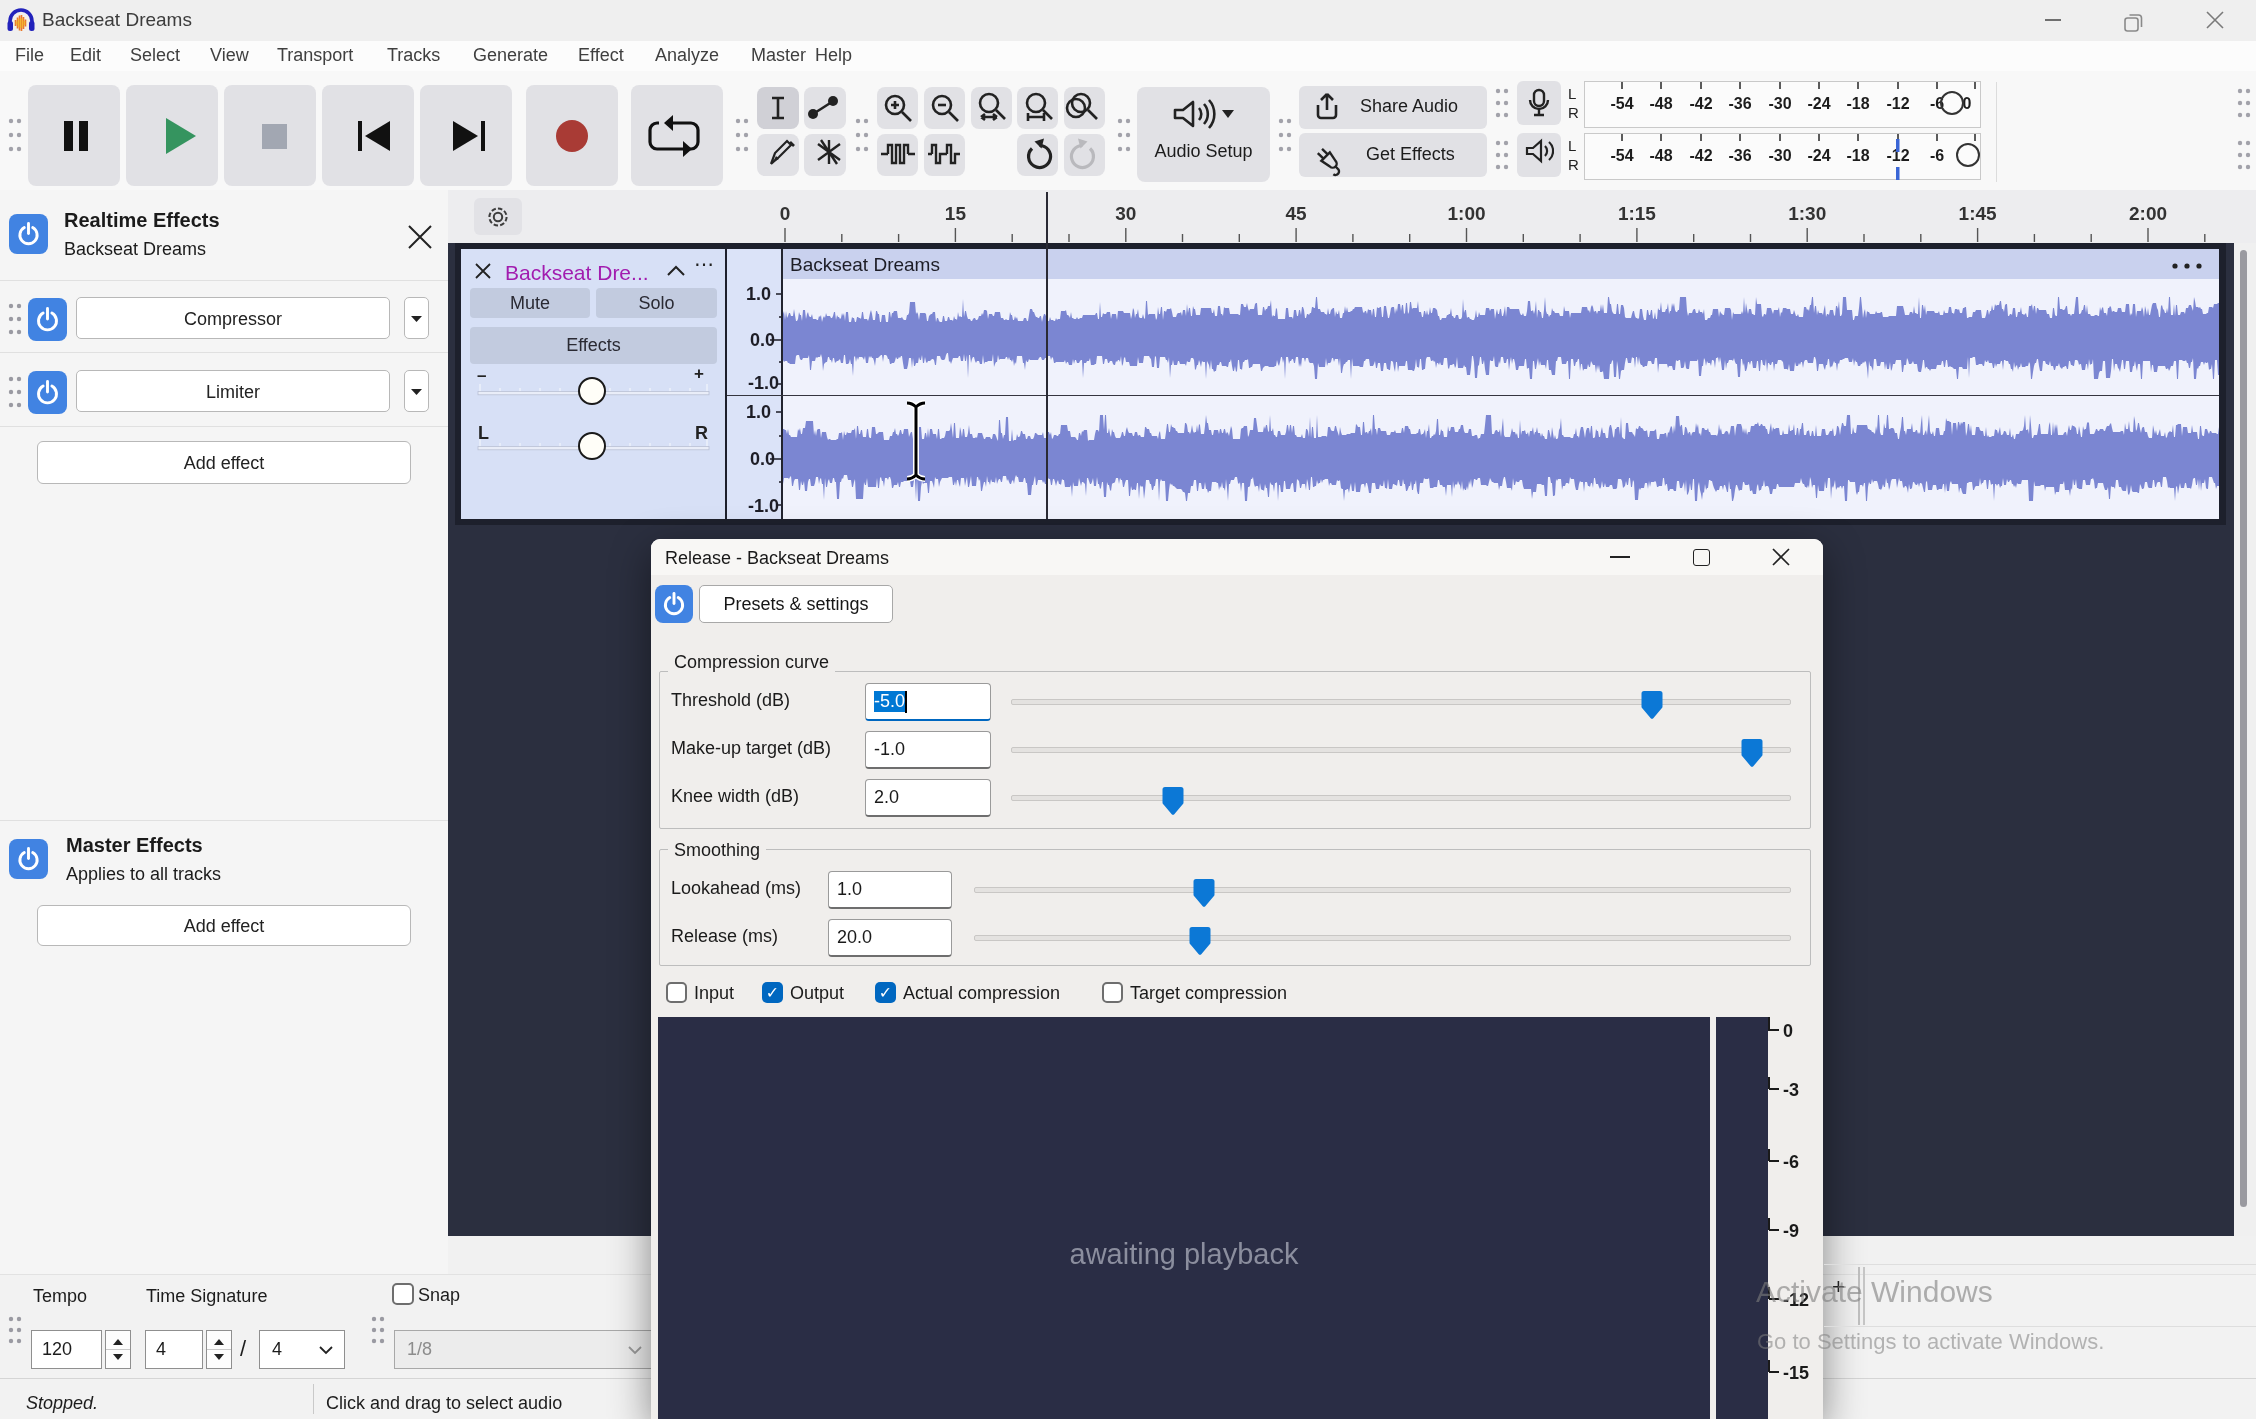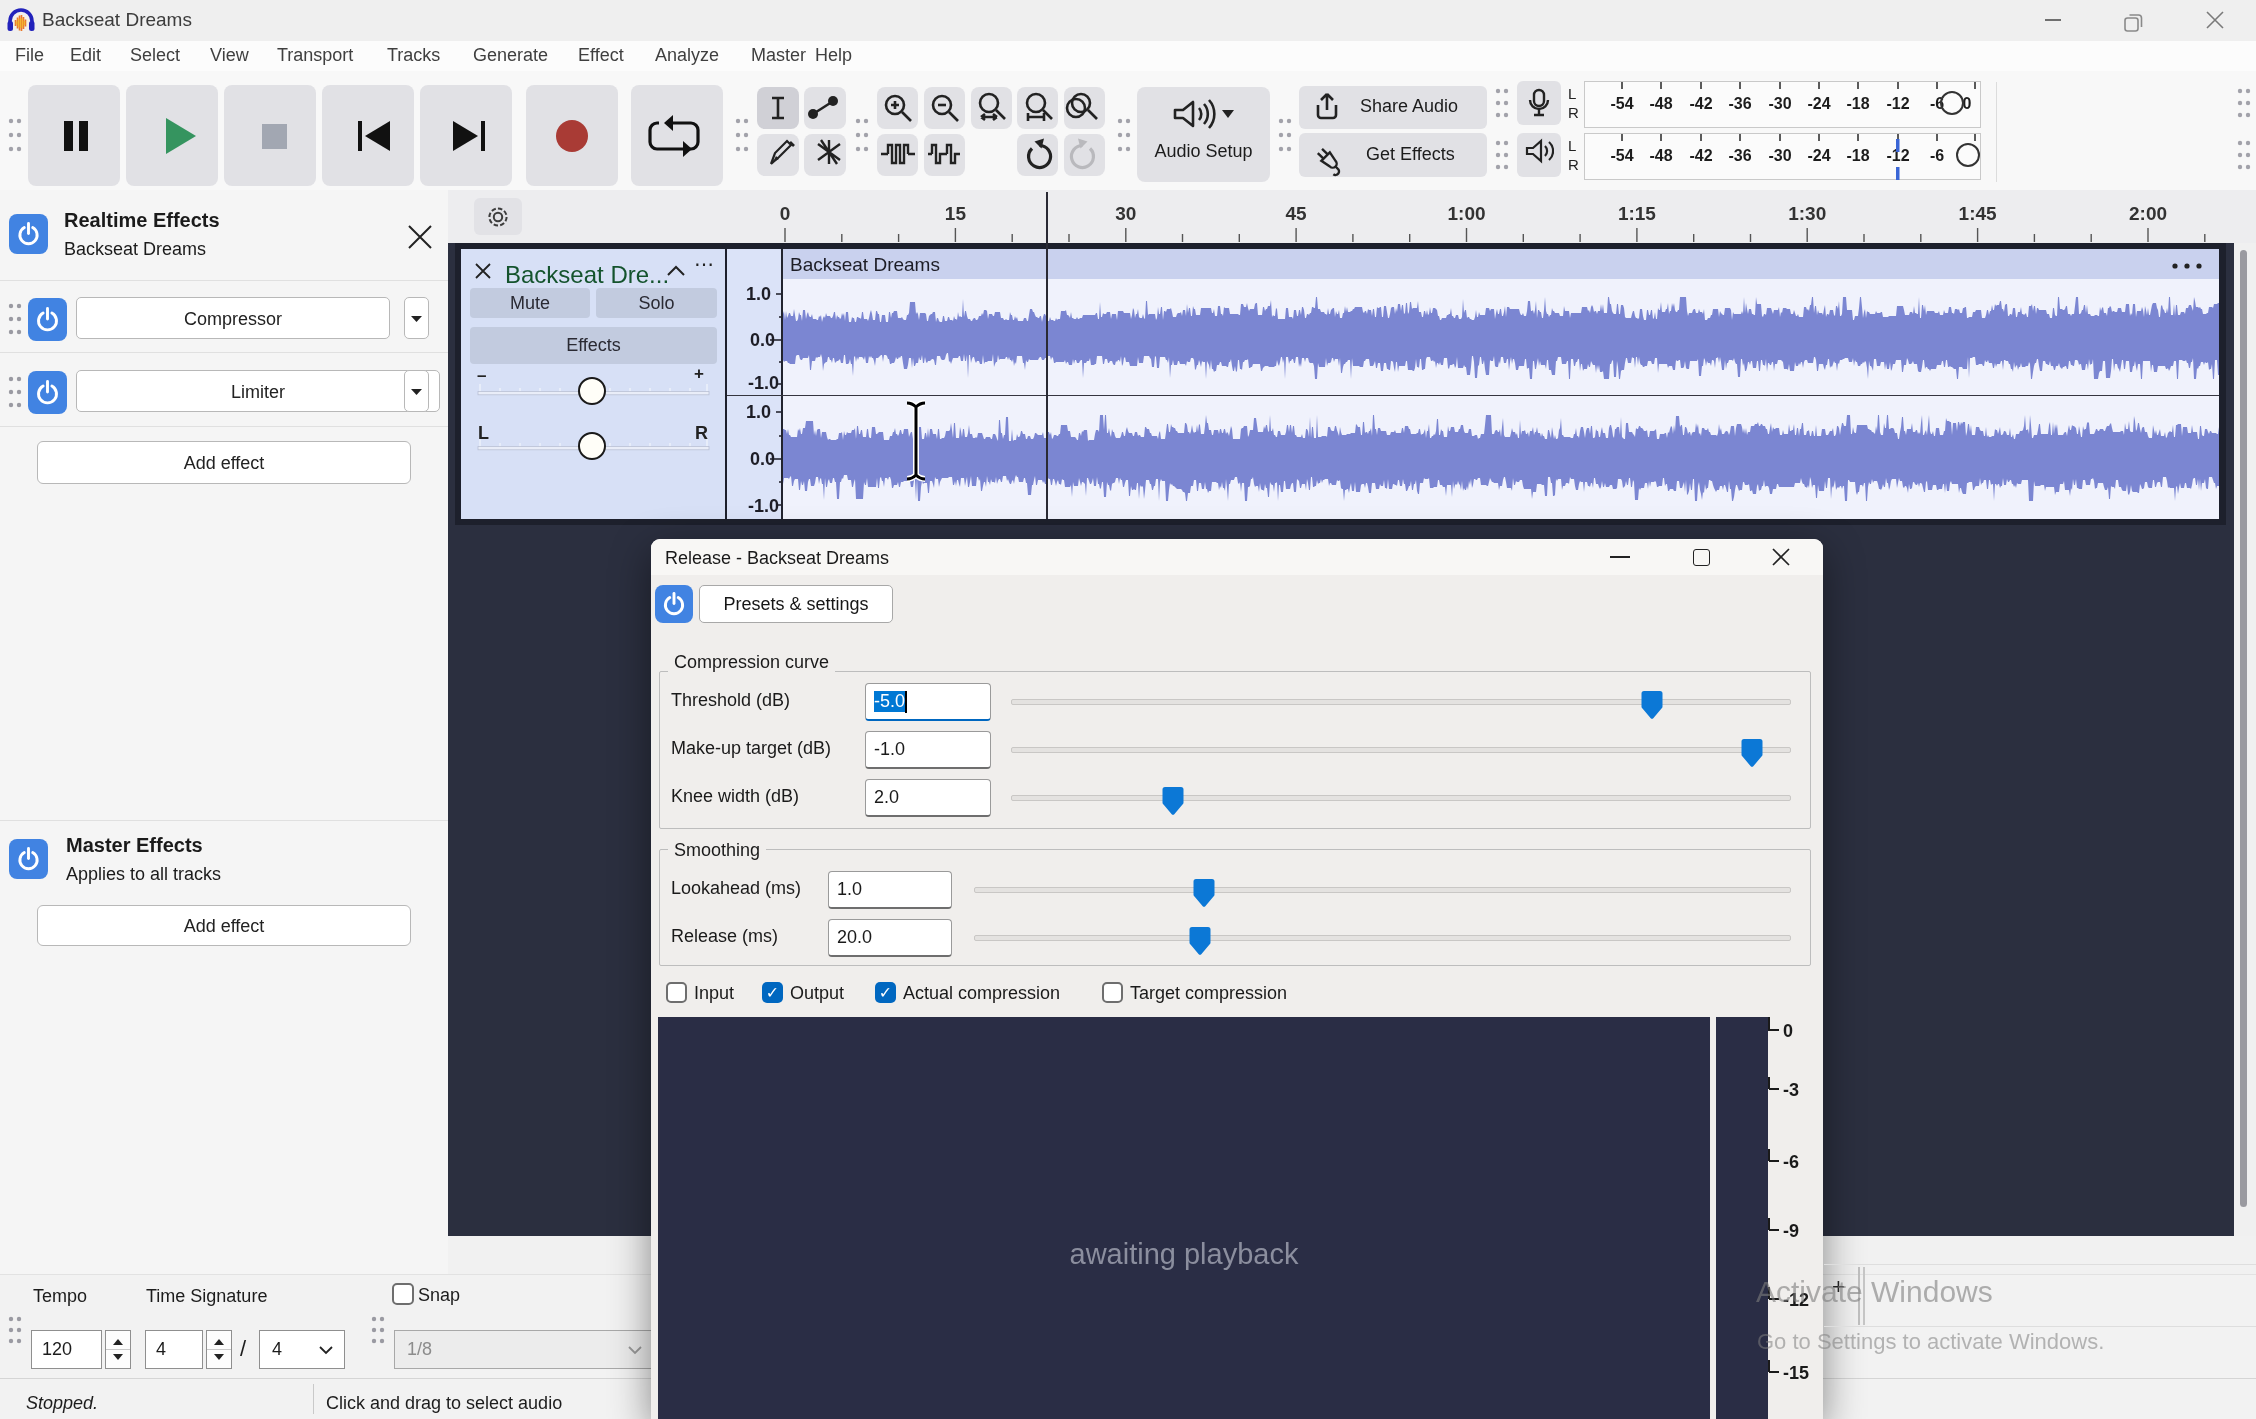--- a/index.html
+++ b/index.html
@@ -406,21 +406,21 @@
         <circle cx="11" cy="16" r="2.2"></circle>
         <circle cx="3" cy="29" r="2.2"></circle>
         <circle cx="11" cy="29" r="2.2"></circle>
       </g>
     </svg>
   <div class="bluebtn" style="left:28px;top:371px;width:39px;height:43px;"></div>
   <svg class="abs" style="left:28px;top:371px;" width="39" height="43" viewBox="0 0 39 43">
     <path d="M15.1 15 a9 9 0 1 0 8.8 0" fill="none" stroke="#fff" stroke-width="2.9" stroke-linecap="round"></path>
     <path d="M19.5 10.5 v10.5" stroke="#fff" stroke-width="2.9" stroke-linecap="round"></path>
   </svg>
-  <div class="fxfield" style="left:76px;top:370px;width:364px;height:42px;line-height:42px;box-sizing:border-box;">Limiter</div>
+  <div class="fxfield" style="left:76px;top:370px;width:314px;height:42px;line-height:42px;box-sizing:border-box;">Limiter</div>
   <div class="fxfield" style="left:404px;top:370px;width:25px;height:42px;box-sizing:border-box;"></div>
   <svg class="abs" style="left:409px;top:387px;" width="15" height="10" viewBox="0 0 15 10">
       <path d="M2 2 L7.5 8 L13 2 Z" fill="#222"></path>
     </svg>
   <div class="divline" style="left:0;top:426px;width:448px;"></div>
 
   <div class="fxfield" style="left:37px;top:441px;width:374px;height:43px;line-height:43px;border-radius:6px;box-sizing:border-box;">Add effect</div>
 
   <div class="divline" style="left:0;top:820px;width:448px;"></div>
   <div class="bluebtn" style="left:9px;top:839px;width:39px;height:40px;"></div>
@@ -488,21 +488,21 @@
 
   <div class="abs" id="trackouter"></div>
   <div class="abs" id="trackpanel"></div>
   <div class="abs" id="scalecol"></div>
   <div class="abs" id="wavearea"></div>
   <div class="abs" id="clipstrip"></div>
 
   <svg class="abs" style="left:474px;top:262px;" width="18" height="18" viewBox="0 0 18 18">
       <path d="M2 2 L16 16 M16 2 L2 16" stroke="#222" stroke-width="1.8"></path>
     </svg>
-  <div class="abs" style="left:505px;top:261px;font-size:24px;color:#14532d;">Backseat Dre...</div>
+  <div class="abs" style="left:505px;top:261px;font-size:21px;color:#a21caf;">Backseat Dre...</div>
   <svg class="abs" style="left:666px;top:265px;" width="20" height="12" viewBox="0 0 20 12">
       <path d="M2 10 L10 2 L18 10" stroke="#222" stroke-width="2" fill="none"></path>
     </svg>
   <div class="abs" style="left:694px;top:252px;font-size:20px;color:#222;letter-spacing:2px;">⋯</div>
   <div class="tpbtn" style="left:470px;top:288px;width:120px;height:30px;line-height:30px;">Mute</div>
   <div class="tpbtn" style="left:596px;top:288px;width:121px;height:30px;line-height:30px;">Solo</div>
   <div class="tpbtn" style="left:470px;top:327px;width:247px;height:37px;line-height:37px;">Effects</div>
 
   <div class="abs" style="left:477px;top:366px;font-size:17px;font-weight:bold;color:#222;">–</div>
   <div class="abs" style="left:694px;top:364px;font-size:17px;font-weight:bold;color:#222;">+</div>

